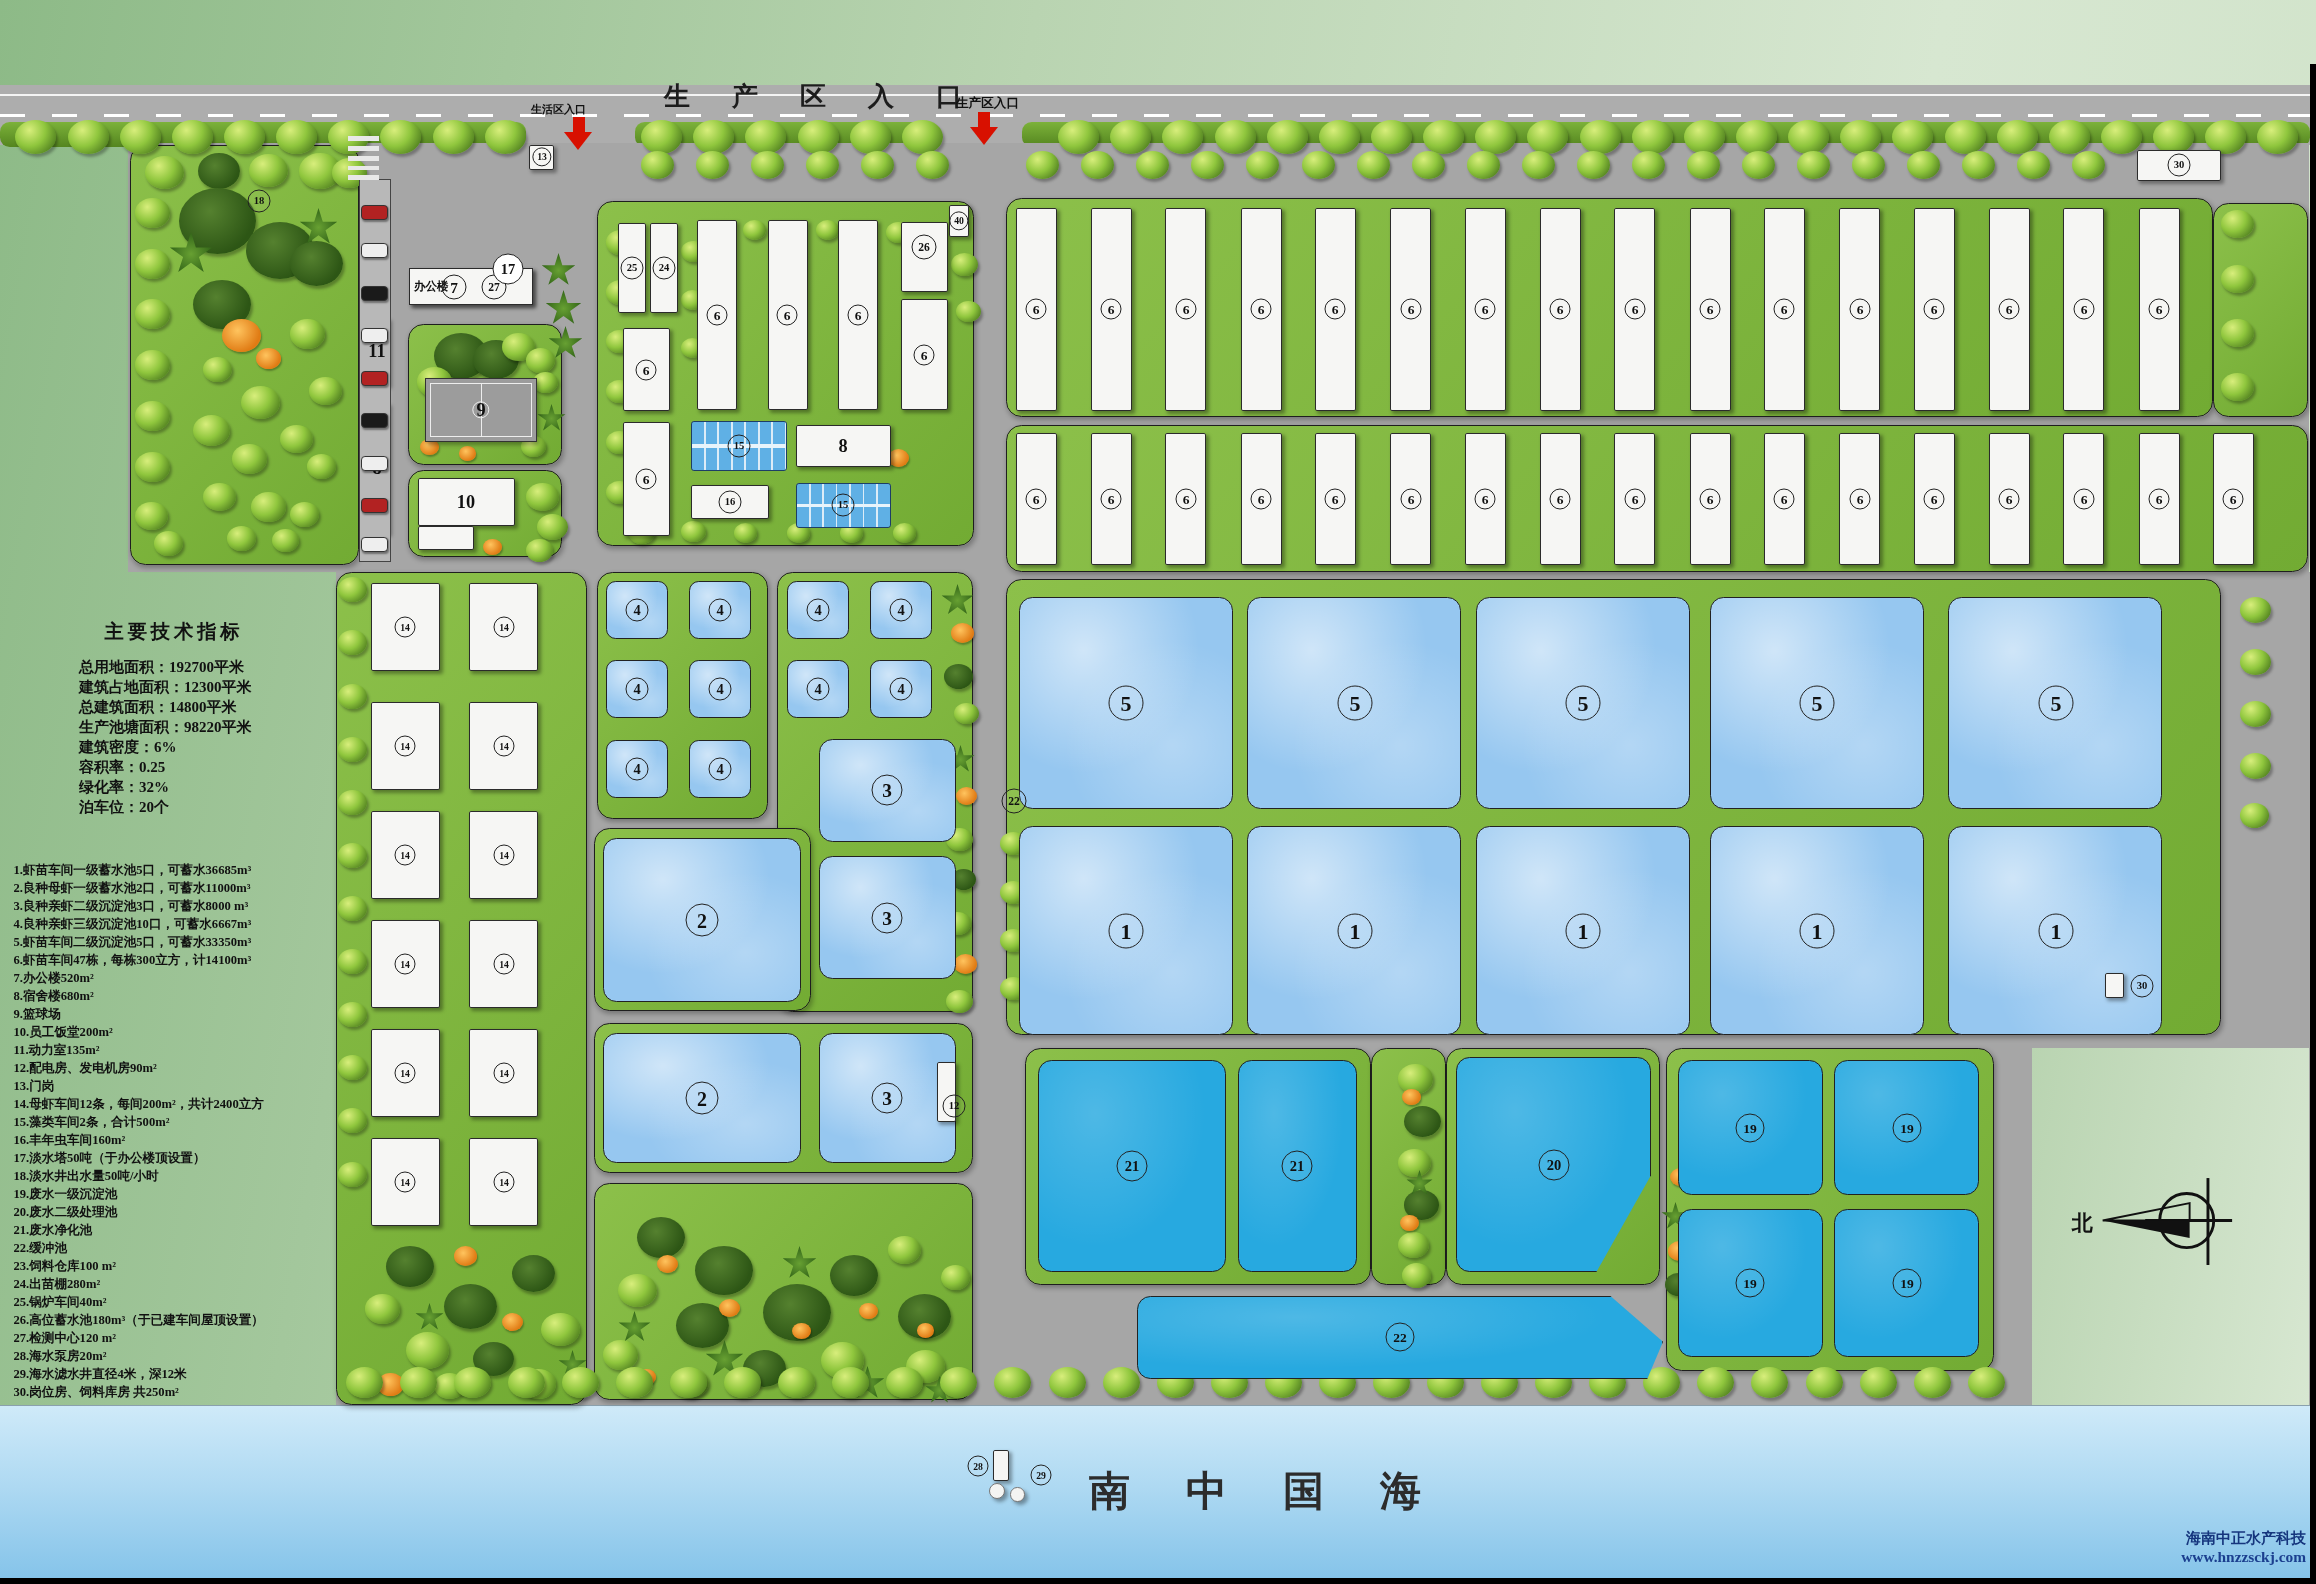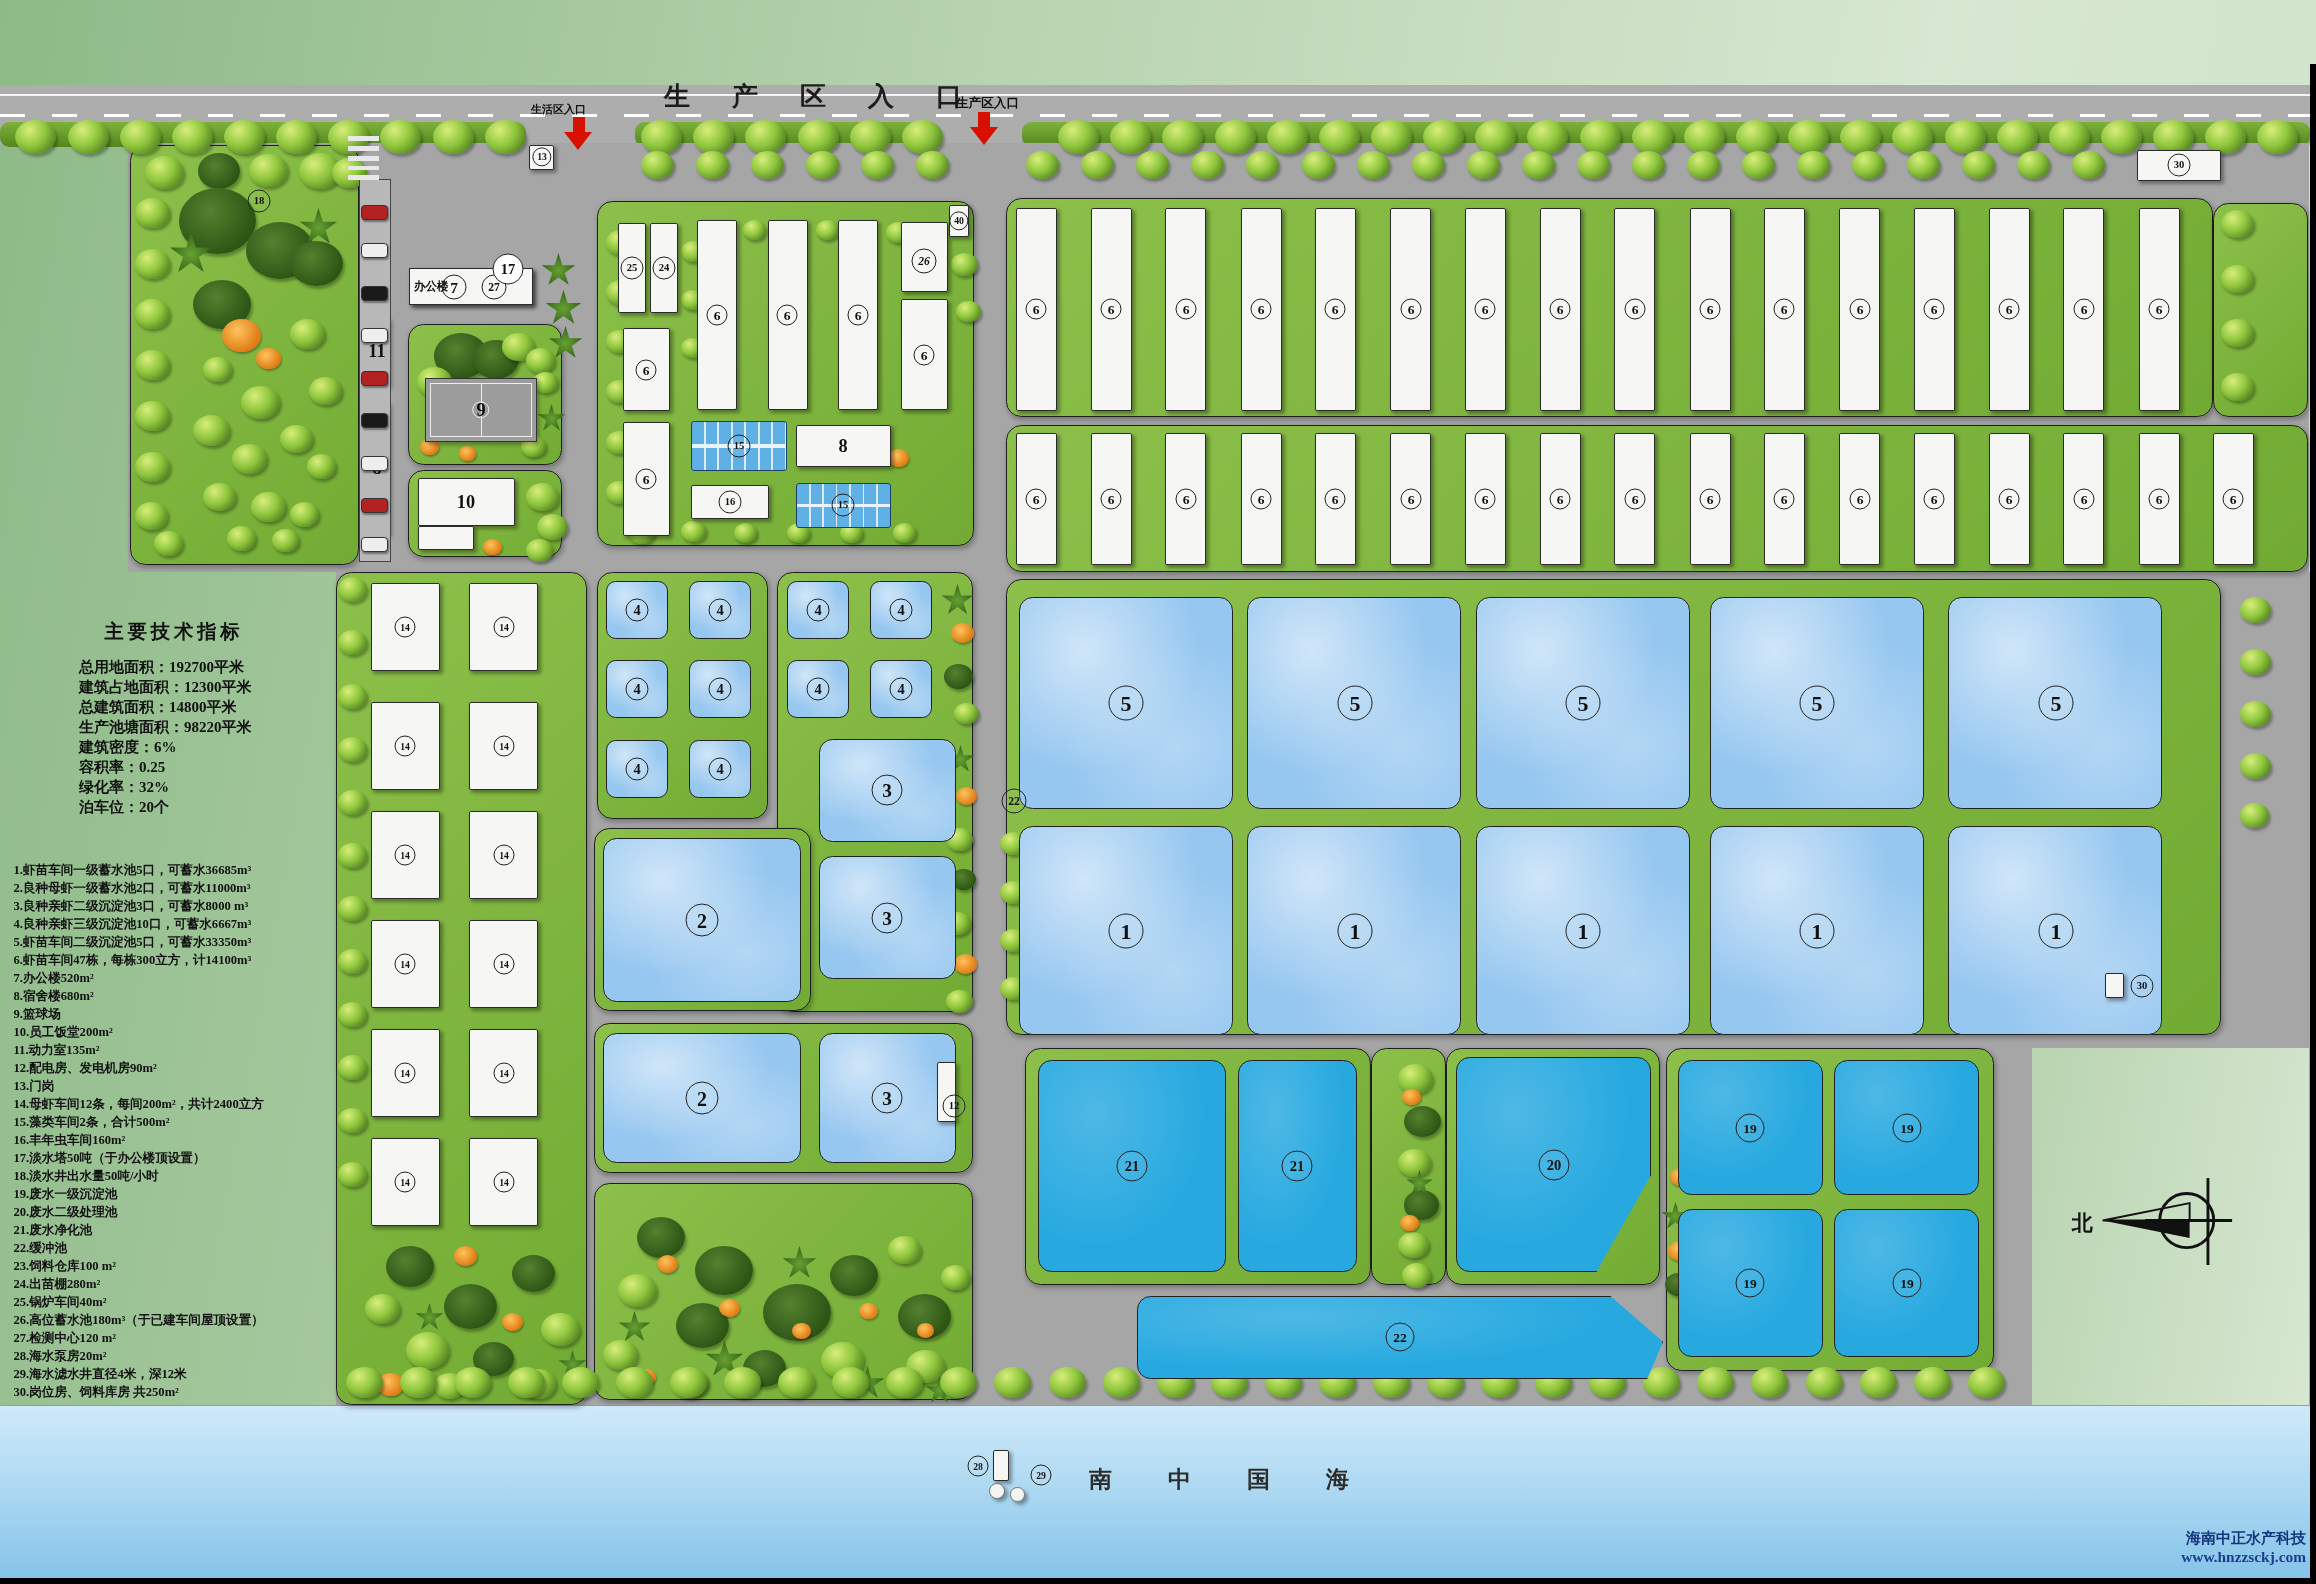--- a/index.html
+++ b/index.html
@@ -16,21 +16,21 @@
   .rdash{position:absolute;left:0;top:29px;width:100%;height:2.9px;
          background:repeating-linear-gradient(90deg,#ffffff 0 25px,transparent 25px 52px);}
   .rname{position:absolute;left:664px;top:-5.8px;font-size:26px;font-weight:bold;color:#1c1c1c;letter-spacing:42px;white-space:nowrap;}
   .hedge{position:absolute;height:25px;top:122px;background:linear-gradient(180deg,#7cb23a,#54851f);border-radius:9.7px;}
   
   .gbase{position:absolute;background:#a6a6a6;}
   .pale{position:absolute;background:linear-gradient(100deg,#b9d4b1,#d7e7d1);}
   
   .sea{position:absolute;left:0;top:1405px;width:2316px;height:180px;
        background:linear-gradient(180deg,#cfeaf9 0%,#aed9f2 45%,#82c2e9 100%);border-top:1px solid #8aa0ad;}
-  .sealbl{position:absolute;left:1089px;top:58px;font-size:23px;font-weight:bold;color:#2c2c2c;letter-spacing:56px;white-space:nowrap;}
+  .sealbl{position:absolute;left:1089px;top:58px;font-size:41px;font-weight:bold;color:#2c2c2c;letter-spacing:56px;white-space:nowrap;}
   .well{position:absolute;border-radius:50%;background:#f4f4f2;border:1px solid #777;box-shadow:2.9px 2.9px 3.9px rgba(0,0,0,.35);}
   
   .island{position:absolute;background:linear-gradient(135deg,#8cc04a,#72ab33);border:1.9px solid #1e1e1e;border-radius:15.4px;box-shadow:1.9px 2.9px 4.8px rgba(0,0,0,.28);}
   .tree{position:absolute;border-radius:50%;}
   .tb{background:radial-gradient(circle at 35% 30%,#d8ee7c,#8fc63d 45%,#4d7c1e 85%);box-shadow:1.9px 2.9px 2.9px rgba(0,0,0,.3);}
   .td{background:radial-gradient(circle at 40% 35%,#55812f,#2d5615 70%);box-shadow:1.9px 2.9px 2.9px rgba(0,0,0,.3);}
   .to{background:radial-gradient(circle at 40% 35%,#ffc45e,#e07b14 70%);box-shadow:1px 1.9px 1.9px rgba(0,0,0,.3);}
   .tp{border-radius:0;background:radial-gradient(circle at 50% 50%,#67a032,#2f6117 75%);
       clip-path:polygon(50% 0%,61% 35%,98% 35%,68% 57%,79% 91%,50% 70%,21% 91%,32% 57%,2% 35%,39% 35%);}
   .pond{position:absolute;border:1.9px solid #222;border-radius:13.5px;
@@ -610,21 +610,21 @@
       <span class="cmark" style="width: 29px; height: 29px; font-size: 13.5px; left: 1907px; top: 1128px;">19</span>
       <span class="cmark" style="width: 29px; height: 29px; font-size: 13.5px; left: 1750px; top: 1283px;">19</span>
       <span class="cmark" style="width: 29px; height: 29px; font-size: 13.5px; left: 1907px; top: 1283px;">19</span>
       <span class="cmark" style="width: 29px; height: 29px; font-size: 13.5px; left: 1400px; top: 1337px;">22</span>
       <span class="cmark" style="width: 23px; height: 23px; font-size: 10.6px; left: 739px; top: 446px;">15</span>
       <span class="cmark" style="width: 23px; height: 23px; font-size: 10.6px; left: 843px; top: 505px;">15</span>
       <span class="cmark" style="width: 19.3px; height: 19.3px; font-size: 9.7px; left: 542px; top: 157px;">13</span>
       <span class="cmark" style="width: 23px; height: 23px; font-size: 10.6px; left: 2179px; top: 165px;">30</span>
       <span class="cmark" style="width: 23px; height: 23px; font-size: 10.6px; left: 632px; top: 268px;">25</span>
       <span class="cmark" style="width: 23px; height: 23px; font-size: 10.6px; left: 664px; top: 268px;">24</span>
-      <span class="cmark" style="width: 25px; height: 25px; font-size: 11.6px; left: 924px; top: 261px; font-style: italic;">26</span>
+      <span class="cmark" style="width: 25px; height: 25px; font-size: 11.6px; left: 924px; top: 247px;">26</span>
       <span class="cmark" style="width: 19.3px; height: 19.3px; font-size: 9.7px; left: 959px; top: 221px;">40</span>
       <span class="cmark" style="width: 21px; height: 21px; font-size: 13.5px; left: 646px; top: 370px;">6</span>
       <span class="cmark" style="width: 21px; height: 21px; font-size: 13.5px; left: 717px; top: 315px;">6</span>
       <span class="cmark" style="width: 21px; height: 21px; font-size: 13.5px; left: 787px; top: 315px;">6</span>
       <span class="cmark" style="width: 21px; height: 21px; font-size: 13.5px; left: 858px; top: 315px;">6</span>
       <span class="cmark" style="width: 21px; height: 21px; font-size: 13.5px; left: 924px; top: 355px;">6</span>
       <span class="cmark" style="width: 21px; height: 21px; font-size: 13.5px; left: 646px; top: 479px;">6</span>
       <span class="cmark" style="width: 23px; height: 23px; font-size: 10.6px; left: 730px; top: 502px;">16</span>
       <span class="pmark" style="left: 843px; top: 446px;">8</span>
       <span class="pmark" style="left: 377px; top: 351px;">11</span>

